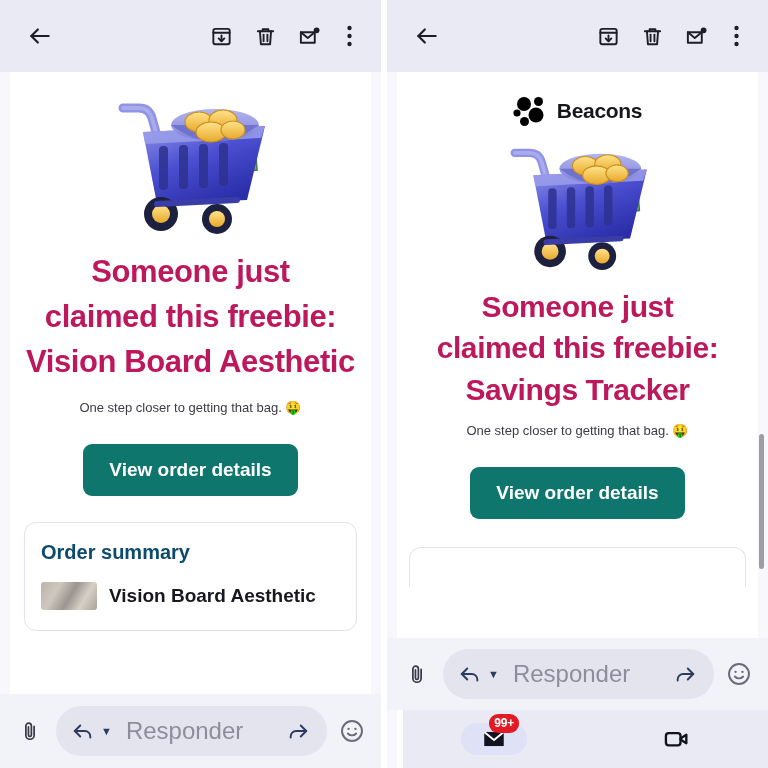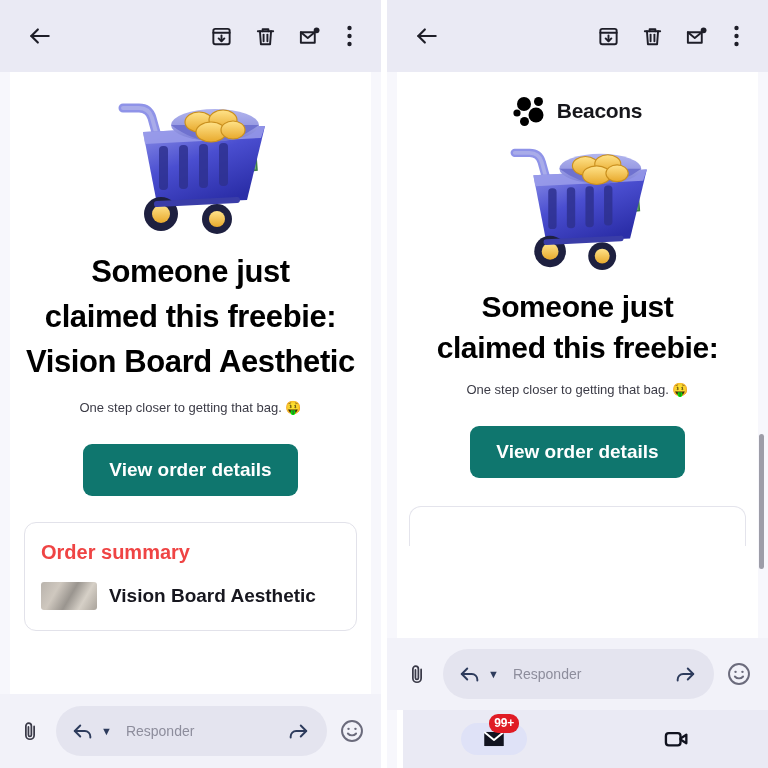--- a/index.html
+++ b/index.html
@@ -76,21 +76,21 @@
     padding: 4px 0 6px 0;
   }
   .hero-left  { padding-top: 6px; }
   .cart-img { display: block; }
 
   .headline {
     text-align: center;
     font-size: 31px;
     line-height: 1.45;
     font-weight: 700;
-    color: #000000;
+    color: #be185d;
     padding: 6px 14px 0 14px;
     letter-spacing: -0.4px;
   }
   .headline .prod { display: block; }
   .headline-right { font-size: 30px; line-height: 1.38; }
 
   .subline {
     text-align: center;
     font-size: 13px;
     line-height: 1.45;
@@ -113,21 +113,21 @@
   }
 
   .summary-card {
     margin: 10px 14px 0 14px;
     border: 1px solid #e2e2ea;
     border-radius: 12px;
     background: #ffffff;
     padding: 18px 16px 20px 16px;
   }
   .summary-title {
-    font-size: 20px; font-weight: 700; color: #ef4444;
+    font-size: 20px; font-weight: 700; color: #0c4a6e;
   }
   .summary-row {
     display: flex; align-items: center; gap: 12px;
     margin-top: 18px;
   }
   .summary-thumb {
     width: 56px; height: 28px;
     border-radius: 3px;
     background:
       linear-gradient(120deg, #b9b3ac 0%, #cfc8bf 28%, #9a958f 52%, #d6d0c7 74%, #a9a39b 100%);
@@ -170,21 +170,21 @@
     display: flex;
     align-items: center;
     gap: 6px;
     padding: 0 16px;
     cursor: text;
   }
   .reply-icon { color: #2d3b5c; display: flex; align-items: center; }
   .caret { color: #2d3b5c; font-size: 11px; line-height: 1; margin-left: 1px; }
   .reply-placeholder {
     flex: 1;
-    font-size: 14px;
+    font-size: 24px;
     color: #8d8d9c;
     margin-left: 8px;
     white-space: nowrap;
   }
   .forward-icon { color: #2d3b5c; display: flex; align-items: center; margin-right: 2px; }
   .emoji-btn { width: 34px; height: 34px; display:flex; align-items:center; justify-content:center; color:#6b6b7c; cursor:pointer; flex:0 0 auto;}
 
   
   .bottom-nav {
     position: absolute;
@@ -511,20 +511,21 @@
               <circle cx="112" cy="131" r="8" fill="url(#coinR)"></circle>
             </g>
             <path d="M52 116 L132 112" stroke="#3a3da8" stroke-width="6" stroke-linecap="round"></path>
           </svg>
         </div>
 
         <div class="headline headline-right">
           <span>Someone just</span>
           <br>
           <span>claimed this freebie:</span>
+          <span class="prod">Savings Tracker</span>
         </div>
 
         <div class="subline subline-right">One step closer to getting that bag. 🤑</div>
 
         <div class="cta-wrap">
           <button class="cta-btn">View order details</button>
         </div>
 
         <div class="stub-card"></div>
       </div>

